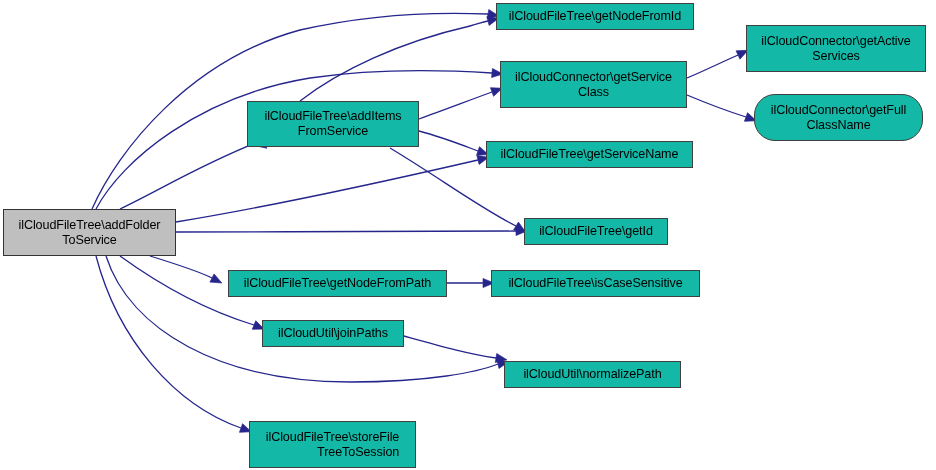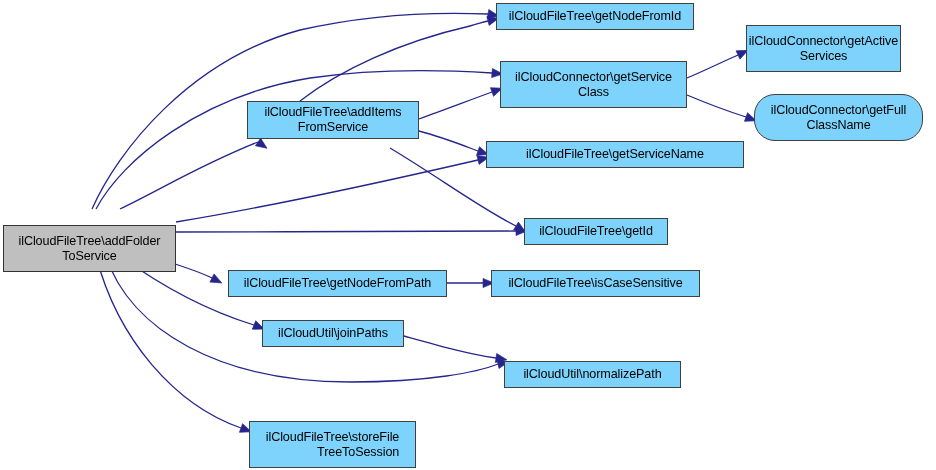--- a/index.html
+++ b/index.html
@@ -30,36 +30,35 @@
   }
   .arrow-head {
     fill: #25258c;
     stroke: #25258c;
     stroke-width: 0.6px;
   }
   .node {
     position: absolute;
     box-sizing: border-box;
     border: 1.4px solid #404040;
-    background: #7dd3fc;
+    background: #14b8a6;
     display: flex;
     align-items: center;
     justify-content: center;
     text-align: center;
     color: #000000;
     font-size: 12.6px;
     line-height: 15px;
     letter-spacing: -0.1px;
     white-space: pre-line;
     z-index: 2;
   }
   .node.root {
     background: #bfbfbf;
     border-color: #333333;
-    margin-top: 16px;
   }
   .node-label {
     display: block;
     padding: 0 5px;
     white-space: pre-line;
   }
 </style>
 </head>
 <body>
 
@@ -98,32 +97,32 @@
       <polygon points="0,-4.6 11,0 0,4.6" class="arrow-head" transform="translate(516,226) rotate(32)"></polygon>
       <polygon points="0,-4.6 11,0 0,4.6" class="arrow-head" transform="translate(738,55) rotate(-25)"></polygon>
       <polygon points="0,-4.6 11,0 0,4.6" class="arrow-head" transform="translate(746,117) rotate(20)"></polygon>
       <polygon points="0,-4.6 11,0 0,4.6" class="arrow-head" transform="translate(483,283) rotate(0)"></polygon>
       <polygon points="0,-4.6 11,0 0,4.6" class="arrow-head" transform="translate(496,358) rotate(9)"></polygon>
     </svg>
 
   <div id="node-layer">
       <div class="node root" style="left: 3px; top: 209px; width: 173px; height: 47px;"><span class="node-label">ilCloudFileTree\addFolder
 ToService</span></div>
-      <div class="node" style="left: 247px; top: 101px; width: 172px; height: 38px;"><span class="node-label">ilCloudFileTree\addItems
+      <div class="node" style="left: 247px; top: 101px; width: 172px; height: 46px;"><span class="node-label">ilCloudFileTree\addItems
 FromService</span></div>
       <div class="node" style="left: 496px; top: 3px; width: 198px; height: 27px;"><span class="node-label">ilCloudFileTree\getNodeFromId</span></div>
       <div class="node" style="left: 500px; top: 61px; width: 187px; height: 47px;"><span class="node-label">ilCloudConnector\getService
 Class</span></div>
-      <div class="node" style="left: 486px; top: 141px; width: 258px; height: 27px; text-align: right;"><span class="node-label">ilCloudFileTree\getServiceName</span></div>
+      <div class="node" style="left: 486px; top: 141px; width: 207px; height: 27px; text-align: right;"><span class="node-label">ilCloudFileTree\getServiceName</span></div>
       <div class="node" style="left: 524px; top: 218px; width: 144px; height: 27px;"><span class="node-label">ilCloudFileTree\getId</span></div>
       <div class="node" style="left: 228px; top: 270px; width: 219px; height: 27px;"><span class="node-label">ilCloudFileTree\getNodeFromPath</span></div>
       <div class="node" style="left: 491px; top: 270px; width: 209px; height: 27px;"><span class="node-label">ilCloudFileTree\isCaseSensitive</span></div>
       <div class="node" style="left: 262px; top: 320px; width: 142px; height: 27px;"><span class="node-label">ilCloudUtil\joinPaths</span></div>
       <div class="node" style="left: 504px; top: 345px; width: 177px; height: 27px; margin-top: 16px;"><span class="node-label">ilCloudUtil\normalizePath</span></div>
       <div class="node" style="left: 249px; top: 421px; width: 167px; height: 47px; text-align: right;"><span class="node-label">ilCloudFileTree\storeFile
 TreeToSession</span></div>
-      <div class="node" style="left: 746px; top: 25px; width: 155px; height: 47px;"><span class="node-label">ilCloudConnector\getActive
+      <div class="node" style="left: 746px; top: 25px; width: 180px; height: 47px;"><span class="node-label">ilCloudConnector\getActive
 Services</span></div>
       <div class="node" style="left: 754px; top: 94px; width: 169px; height: 47px; border-radius: 21px;"><span class="node-label">ilCloudConnector\getFull
 ClassName</span></div>
     </div>
 
 </div>
 
 </body></html>

